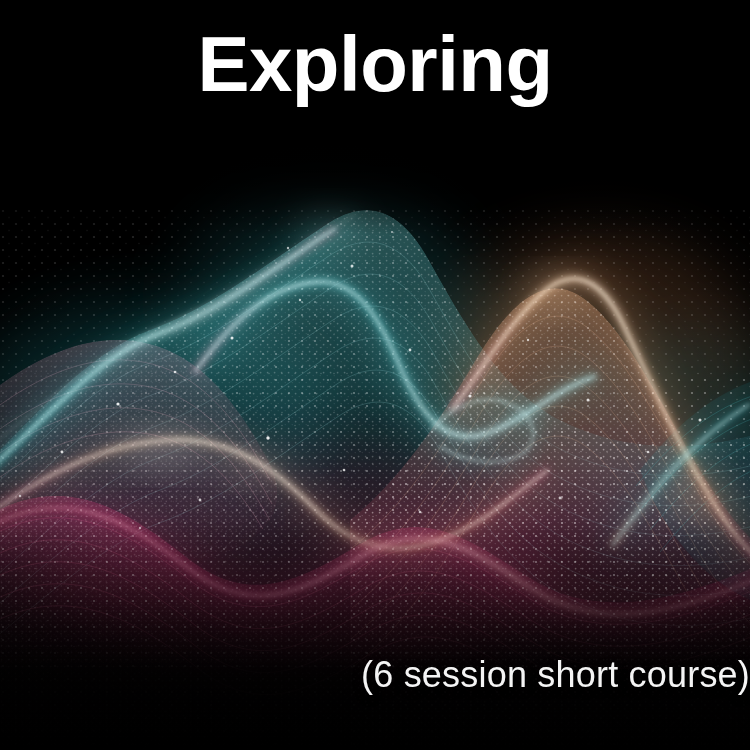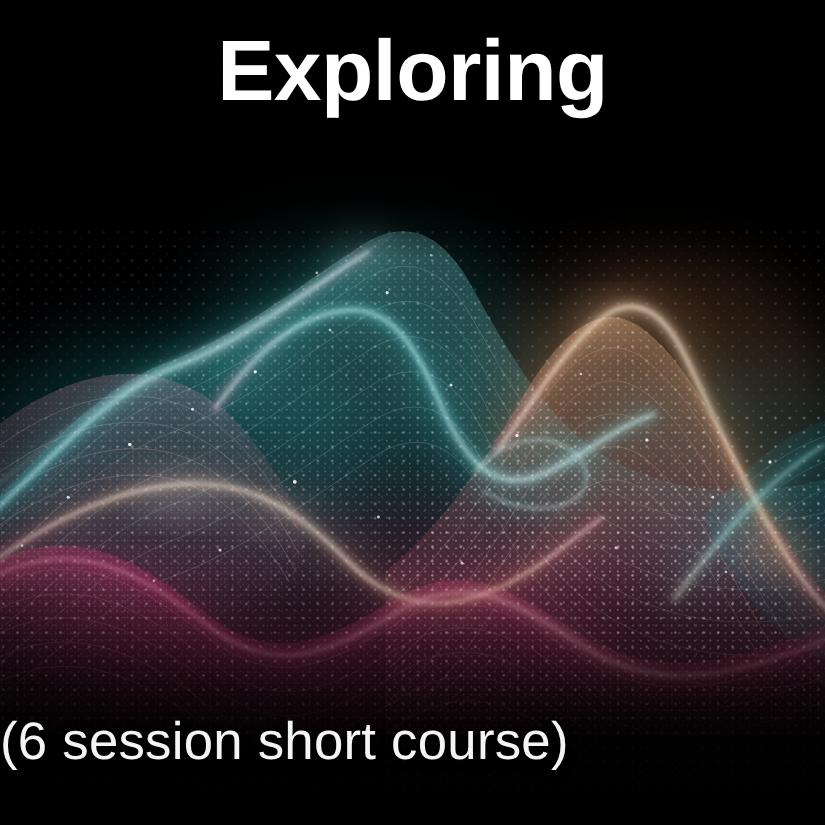--- a/index.html
+++ b/index.html
@@ -62,25 +62,25 @@
     font-weight: 700;
     font-size: 78px;
     line-height: 100px;
     letter-spacing: -0.5px;
     text-shadow: 0 3px 10px rgba(0,0,0,0.95), 0 0 3px rgba(0,0,0,0.8);
   }
   .subtitle {
     position: absolute;
     left: 0; right: 0;
     bottom: 50px;
-    text-align: left;
+    text-align: right;
     z-index: 6;
     color: #f4f4f4;
     font-weight: 400;
-    font-size: 48px;
+    font-size: 36px;
     line-height: 50px;
     letter-spacing: 0.2px;
     text-shadow: 0 2px 10px rgba(0,0,0,0.95);
   }
 </style>
 </head>
 <body>
 
 <div id="poster">
 

